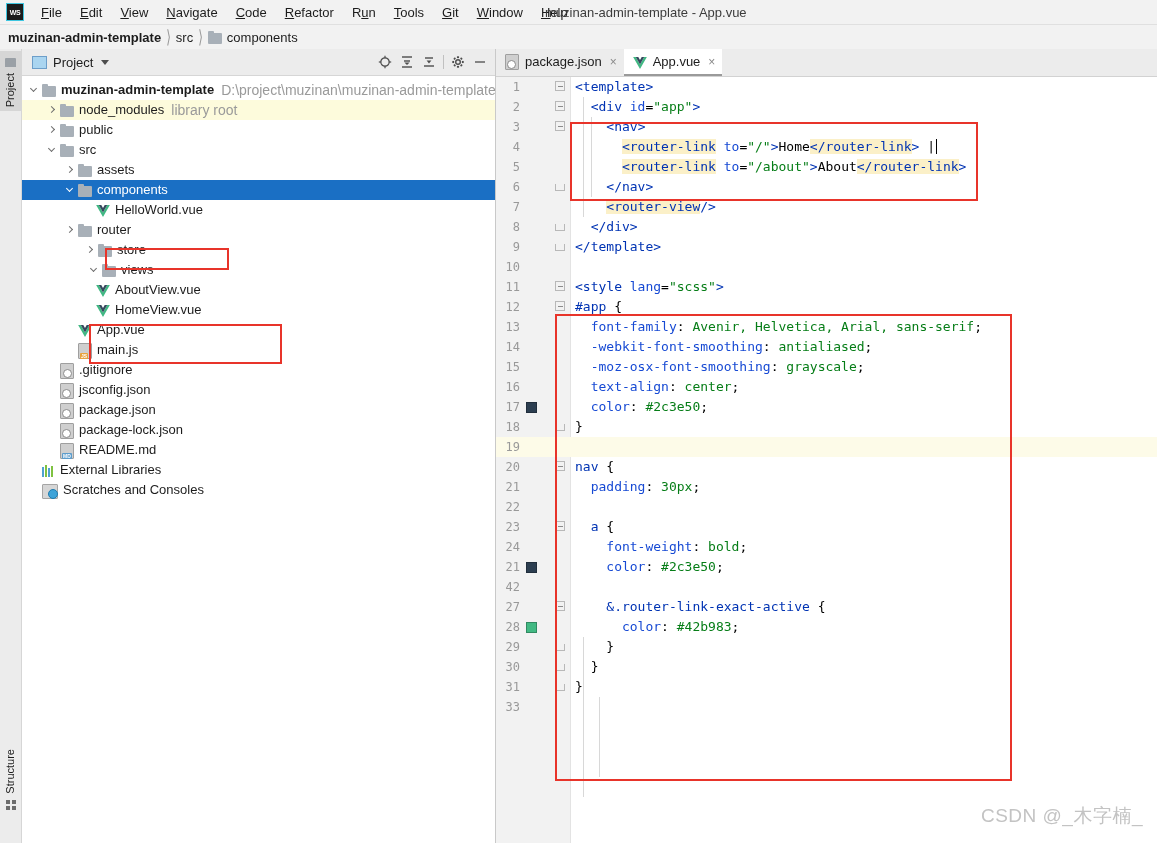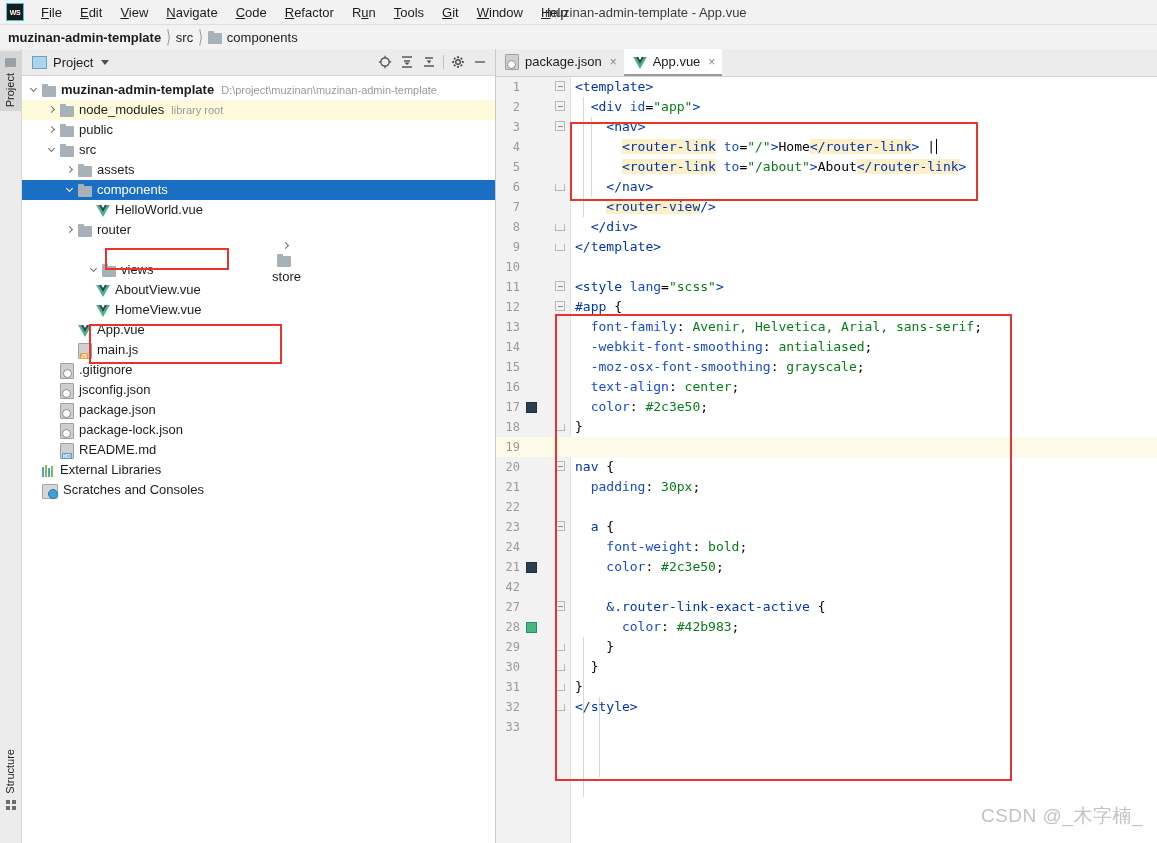--- a/index.html
+++ b/index.html
@@ -302,21 +302,21 @@
     width: 8px; height: 8px;
     background: #3ea3d8;
     border: 1px solid #1d7cb0;
     border-radius: 50%;
   }
   .lbl { line-height: 20px; }
   .lbl.bold { font-weight: bold; }
   .sub {
     color: #9a9a9a;
     margin-left: 7px;
-    font-size: 11px;
+    font-size: 14px;
   }
 
   
   .redbox {
     position: absolute;
     border: 2.5px solid #e8342a;
     pointer-events: none;
     z-index: 40;
     box-sizing: border-box;
   }
@@ -607,21 +607,21 @@
               <path d="M0 0 H4.6 L12 13 L19.4 0 H24 L12 21 Z" fill="#41b883"></path>
               <path d="M4.6 0 H9 L12 5.3 L15 0 H19.4 L12 13 Z" fill="#35495e"></path>
             </svg></span>
           <span class="lbl">HelloWorld.vue</span>
         </div>
         <div class="row" style="padding-left: 42px;">
           <span class="arrow right"></span>
           <span class="ic ic-folder"></span>
           <span class="lbl">router</span>
         </div>
-        <div class="row" style="padding-left: 62px; flex-direction: column;">
+        <div class="row" style="padding-left: 62px;">
           <span class="arrow right"></span>
           <span class="ic ic-folder"></span>
           <span class="lbl">store</span>
         </div>
         <div class="row" style="padding-left: 66px;">
           <span class="arrow down"></span>
           <span class="ic ic-folder"></span>
           <span class="lbl">views</span>
         </div>
         <div class="row" style="padding-left: 60px;">
@@ -742,21 +742,20 @@
           <div class="code-line"><span class="lnum">22</span><span class="ctext"></span></div>
           <div class="code-line"><span class="lnum">23</span><span class="fold minus" style="top: 3px;"><span class="box"></span></span><span class="ctext">  <span class="t-sel">a</span><span class="t-punct"> {</span></span></div>
           <div class="code-line"><span class="lnum">24</span><span class="ctext">    <span class="t-prop">font-weight</span><span class="t-punct">: </span><span class="t-val">bold</span><span class="t-punct">;</span></span></div>
           <div class="code-line"><span class="lnum">21</span><span class="marker" style="background: rgb(44, 62, 80); top: 5px;"></span><span class="ctext">    <span class="t-prop">color</span><span class="t-punct">: </span><span class="t-val">#2c3e50</span><span class="t-punct">;</span></span></div>
           <div class="code-line"><span class="lnum">42</span><span class="ctext"></span></div>
           <div class="code-line"><span class="lnum">27</span><span class="fold minus" style="top: 3px;"><span class="box"></span></span><span class="ctext">    <span class="t-sel">&amp;.router-link-exact-active</span><span class="t-punct"> {</span></span></div>
           <div class="code-line"><span class="lnum">28</span><span class="marker" style="background: rgb(66, 185, 131); top: 5px;"></span><span class="ctext">      <span class="t-prop">color</span><span class="t-punct">: </span><span class="t-val">#42b983</span><span class="t-punct">;</span></span></div>
           <div class="code-line"><span class="lnum">29</span><span class="fold end" style="top: 3px;"><span class="box"></span></span><span class="ctext"><span class="t-punct">    }</span></span></div>
           <div class="code-line"><span class="lnum">30</span><span class="fold end" style="top: 3px;"><span class="box"></span></span><span class="ctext"><span class="t-punct">  }</span></span></div>
           <div class="code-line"><span class="lnum">31</span><span class="fold end" style="top: 3px;"><span class="box"></span></span><span class="ctext"><span class="t-punct">}</span></span></div>
-          <div class="code-line"><span class="lnum">32</span><span class="fold end" style="top: 3px;"><span class="box"></span></span><span class="ctext"><span class="t-tag">&lt;/style</span><span class="t-tag">&gt;</span></span></div>
           <div class="code-line"><span class="lnum">33</span><span class="ctext"></span></div>
         </div>
     <div class="indent-guide" style="left: 87px; top: 20px; height: 120px;"></div>
         <div class="indent-guide" style="left: 95px; top: 40px; height: 80px;"></div>
         <div class="indent-guide" style="left: 87px; top: 560px; height: 160px;"></div>
         <div class="indent-guide" style="left: 103px; top: 620px; height: 80px;"></div>
       </div>
 
     <div class="redbox" style="left:74px;top:73px;width:408px;height:79px;"></div>
     <div class="redbox" style="left:59px;top:265px;width:457px;height:467px;"></div>

